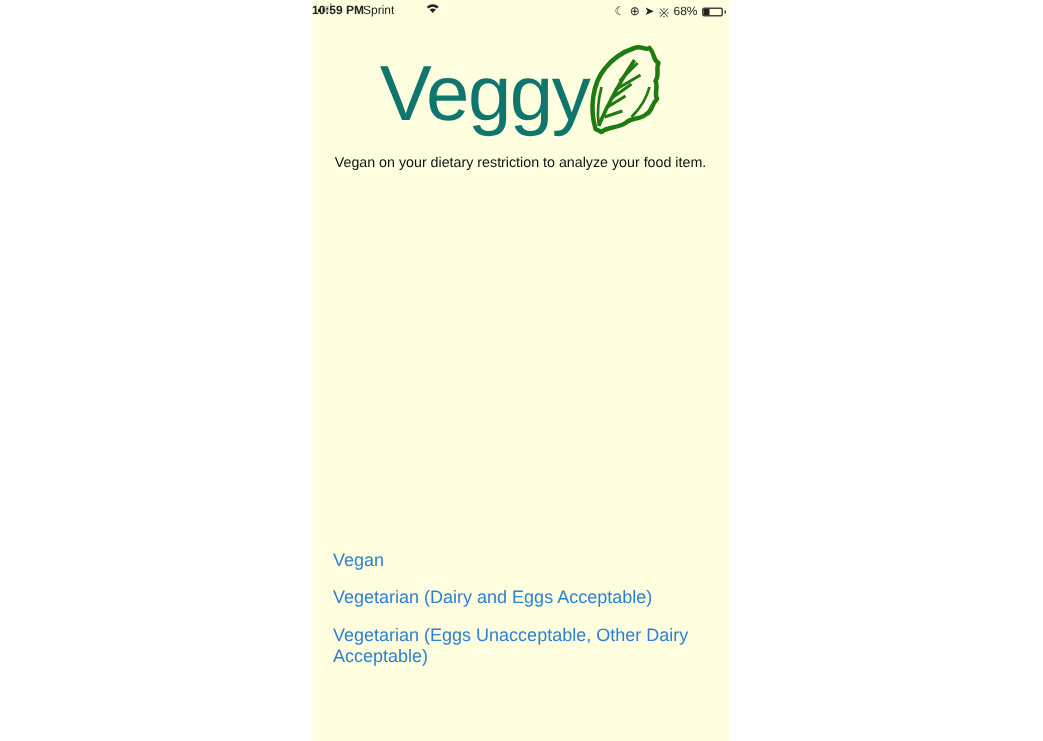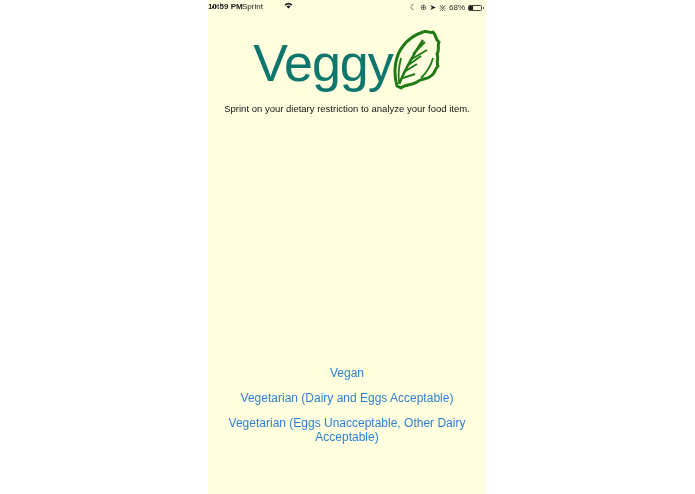--- a/index.html
+++ b/index.html
@@ -11,21 +11,21 @@
     .signal i { display:block; width:1.5px; background:#222; }
     .sb-center { position:absolute; left:0; right:0; top:2px; text-align:left; font-weight:bold; font-size:8px; }
     .sb-right { position:absolute; right:4px; top:2px; display:flex; align-items:center; gap:3px; }
     .battery { width:14px; height:6px; border:1px solid #444; border-radius:1.5px; position:relative; box-sizing:border-box; }
     .battery .fill { position:absolute; left:0; top:0; bottom:0; width:32%; background:#222; }
     .battery::after { content:""; position:absolute; right:-3px; top:1px; width:1.5px; height:2px; background:#444; }
     .logo { position:absolute; left:0; right:0; top:32px; height:62px; display:flex; justify-content:center; align-items:center; }
     .logo-text { font-family:"Liberation Sans", sans-serif; font-size:52px; color:#0f766e; letter-spacing:-1px; line-height:1; }
     .leaf { width:50px; height:64px; margin-left:-2px; margin-top:-6px; }
     .subtitle { position:absolute; left:0; right:0; top:103px; text-align:center; font-size:9.5px; color:#111; }
-    .options { position:absolute; left:0; right:0; top:366px; text-align:center; }
+    .options { position:absolute; left:0; right:0; top:366px; text-align:left; }
     .opt { display:block; color:#2f7fd0; font-size:12px; line-height:14px; margin:0 auto 11px; width:250px; cursor:pointer; }
   </style>
 </head>
 <body>
 
 <div class="phone">
   <div class="status-bar">
     <div class="sb-left">
       <span class="signal">
           <i style="height:2px"></i>
@@ -54,20 +54,20 @@
   <div class="logo">
     <span class="logo-text">Veggy</span>
     <svg class="leaf" viewBox="0 0 50 64">
       <path d="M6 58 C2 44 4 28 12 18 C18 10 26 6 32 4 C36 2 40 6 42 4 C46 8 44 12 48 14 C46 18 49 22 46 26 C48 30 45 34 47 38 C43 42 44 46 40 48 C36 52 30 50 26 54 C20 58 14 56 10 60 Z" fill="#ffffe0" stroke="#1f7a14" stroke-width="3" stroke-linejoin="round"></path>
       <path d="M8 56 C14 42 20 30 32 12" fill="none" stroke="#1f7a14" stroke-width="2.5"></path>
       <path d="M13 44 L26 36 M16 38 L30 28 M19 32 L36 22 M22 26 L34 14 M12 50 L24 46" fill="none" stroke="#1f7a14" stroke-width="2"></path>
       <path d="M10 30 C8 38 7 46 8 54 M30 50 C36 44 40 38 42 30" fill="none" stroke="#1f7a14" stroke-width="1.8"></path>
     </svg>
   </div>
 
-  <div class="subtitle">Sprint on your dietary restriction to analyze your food item.</div>
+  <div class="subtitle">Vegan on your dietary restriction to analyze your food item.</div>
 
   <div class="options">
     <a class="opt">Vegan</a>
     <a class="opt">Vegetarian (Dairy and Eggs Acceptable)</a>
     <a class="opt">Vegetarian (Eggs Unacceptable, Other Dairy Acceptable)</a>
   </div>
 </div>
 
 </body></html>

